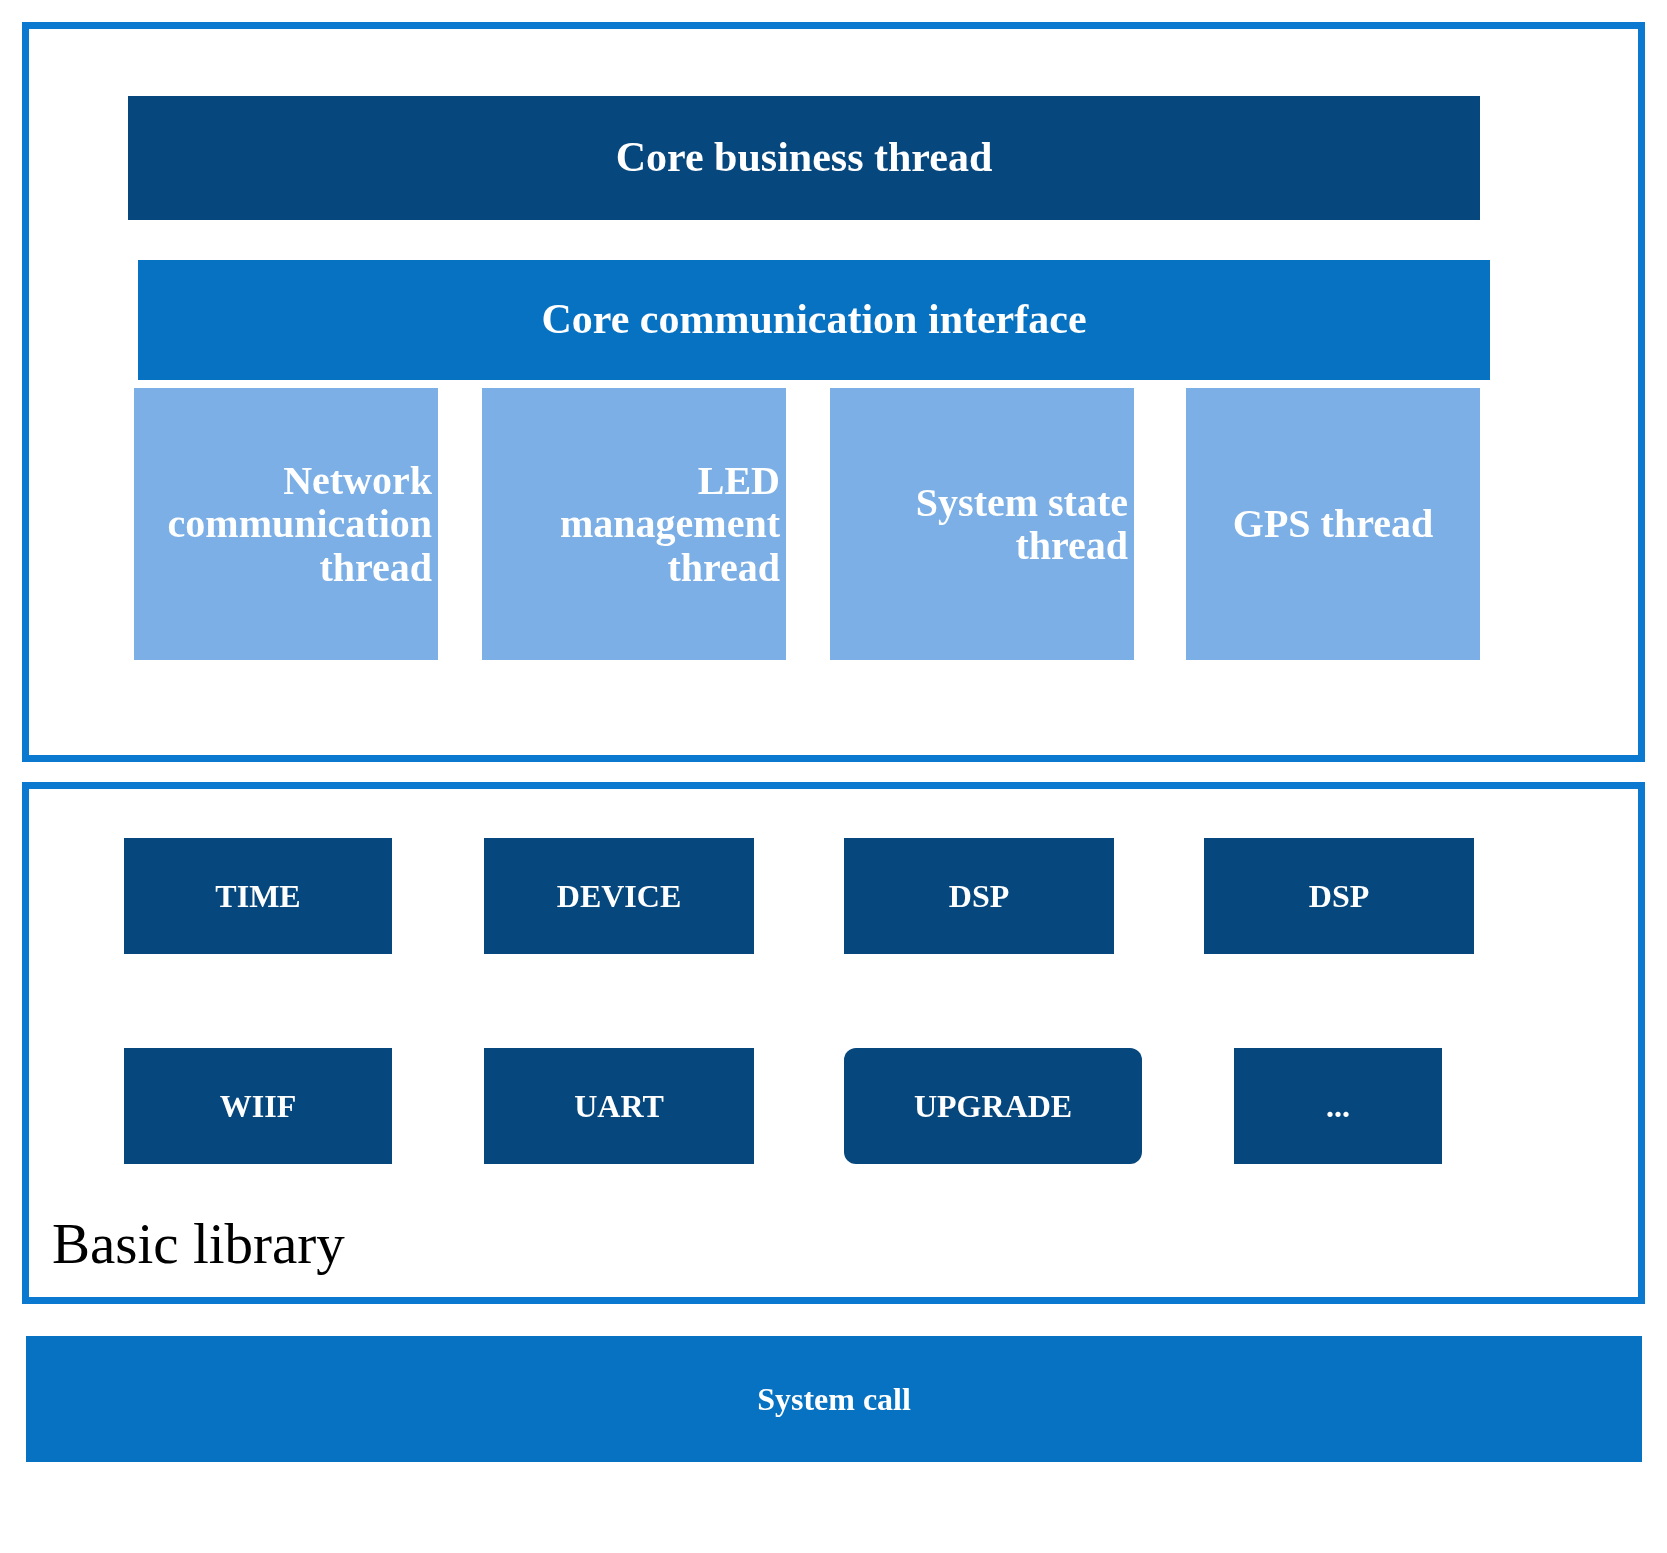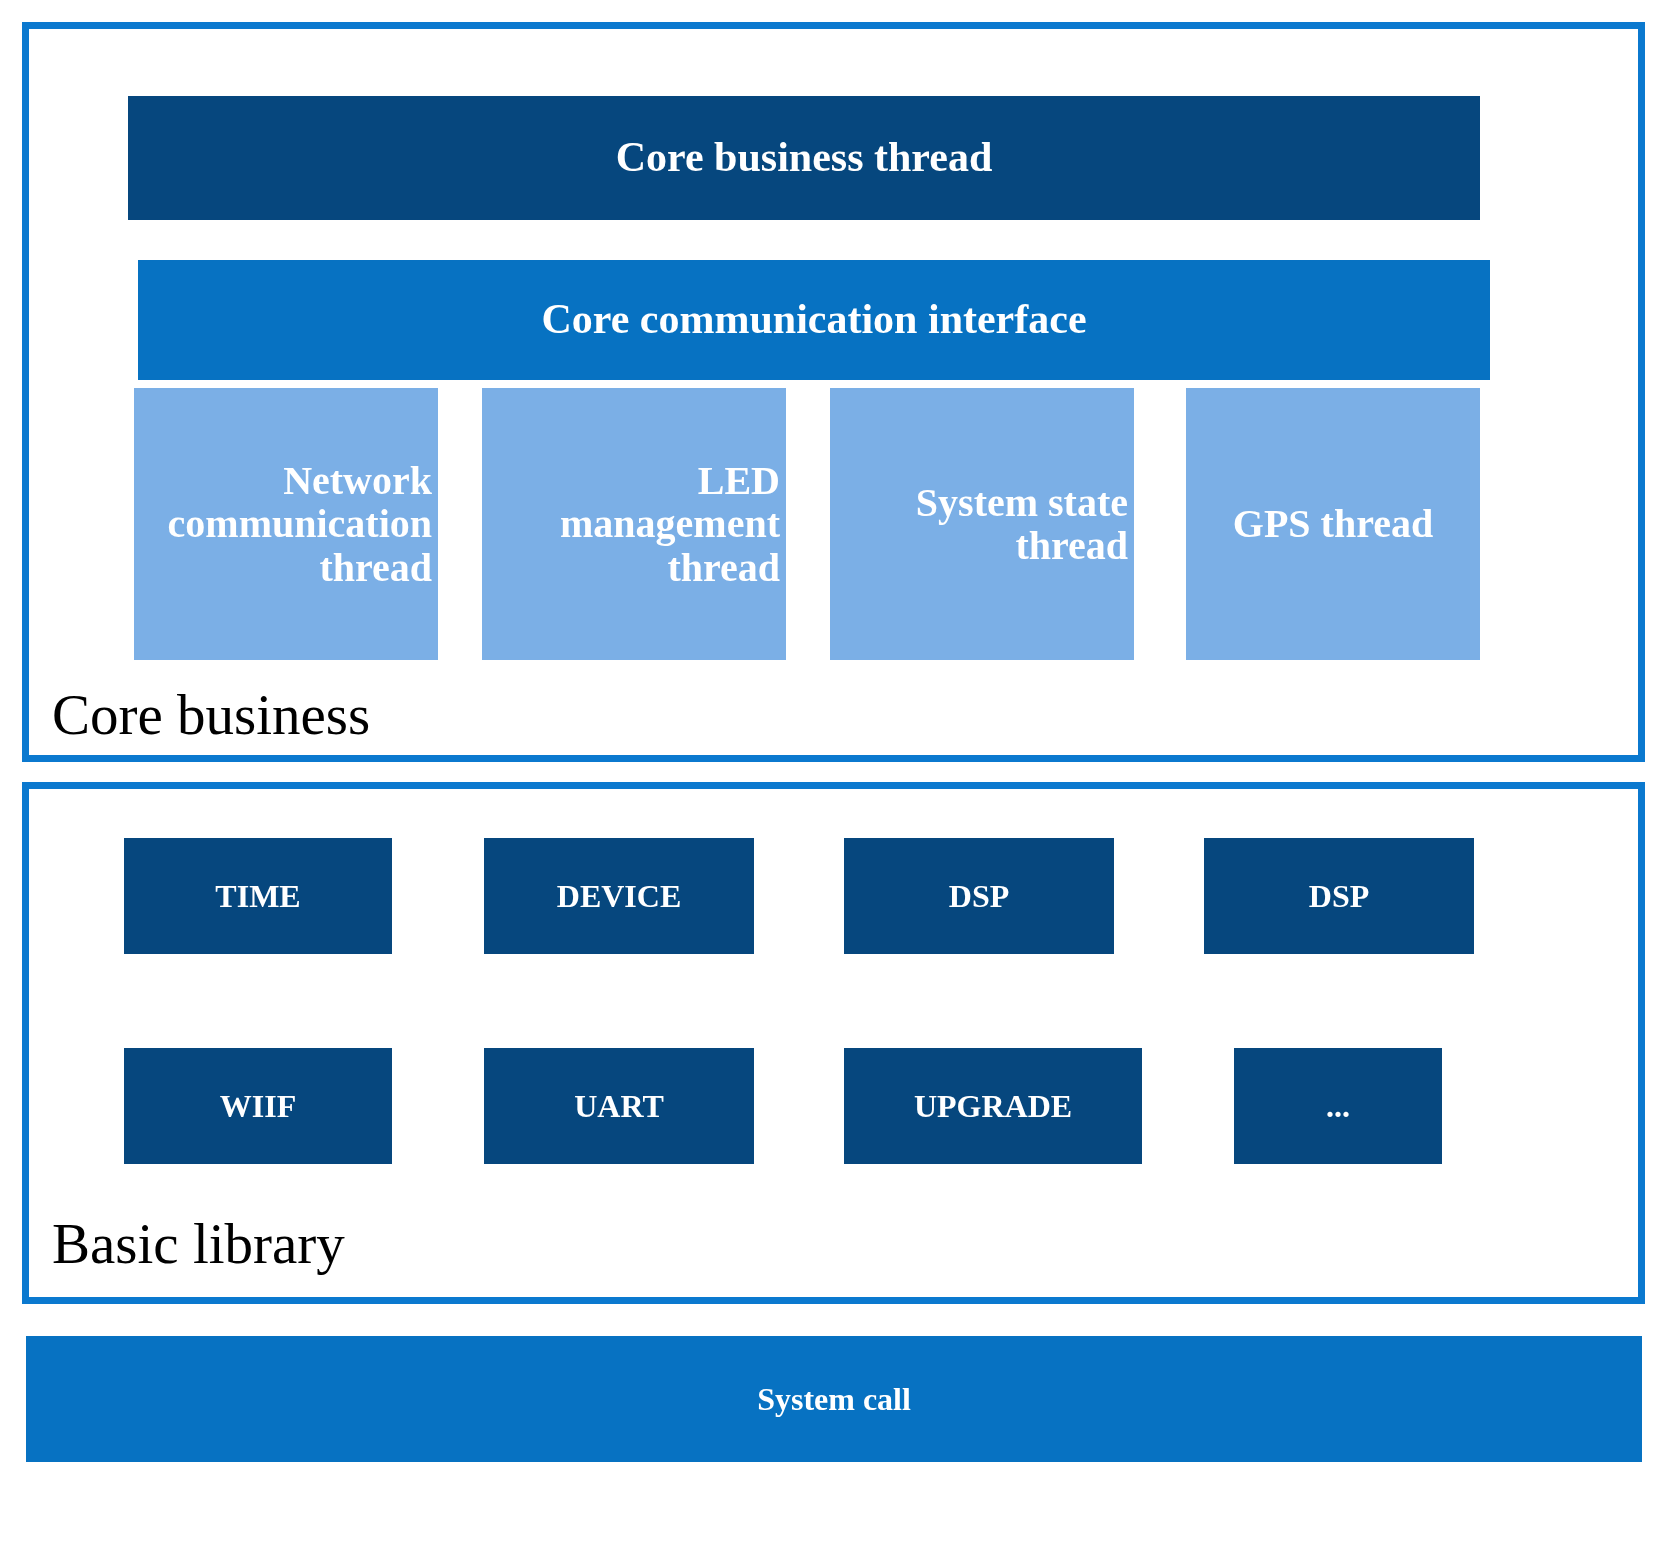--- a/index.html
+++ b/index.html
@@ -113,21 +113,21 @@
   .lib-row-1 { top: 838px; }
   .lib-row-2 { top: 1048px; }
 
   #lib-time     { left: 124px;  width: 268px; }
   #lib-device   { left: 484px;  width: 270px; }
   #lib-dsp-1    { left: 844px;  width: 270px; }
   #lib-dsp-2    { left: 1204px; width: 270px; }
 
   #lib-wiif     { left: 124px;  width: 268px; }
   #lib-uart     { left: 484px;  width: 270px; }
-  #lib-upgrade  { left: 844px;  width: 298px; }
+  #lib-upgrade  { left: 844px;  width: 298px; border-radius: 12px; }
   #lib-ellipsis { left: 1234px; width: 208px; }
 
   
   #system-call {
     left: 26px;
     top: 1336px;
     width: 1616px;
     height: 126px;
     font-size: 32px;
   }
@@ -144,21 +144,20 @@
   <div class="block mid" id="core-communication-interface">Core communication interface</div>
 
   <div class="block light thread-box" id="thread-network">Network communication thread</div>
 
   <div class="block light thread-box" id="thread-led">LED management thread</div>
 
   <div class="block light thread-box" id="thread-system-state">System state thread</div>
 
   <div class="block light thread-box" id="thread-gps">GPS thread</div>
 
-  <div class="layer-caption" id="core-business-caption">Core business</div>
 
   <div class="layer-panel" id="basic-library-panel"></div>
 
   <div class="block dark lib-box lib-row-1" id="lib-time">TIME</div>
 
   <div class="block dark lib-box lib-row-1" id="lib-device">DEVICE</div>
 
   <div class="block dark lib-box lib-row-1" id="lib-dsp-1">DSP</div>
 
   <div class="block dark lib-box lib-row-1" id="lib-dsp-2">DSP</div>

